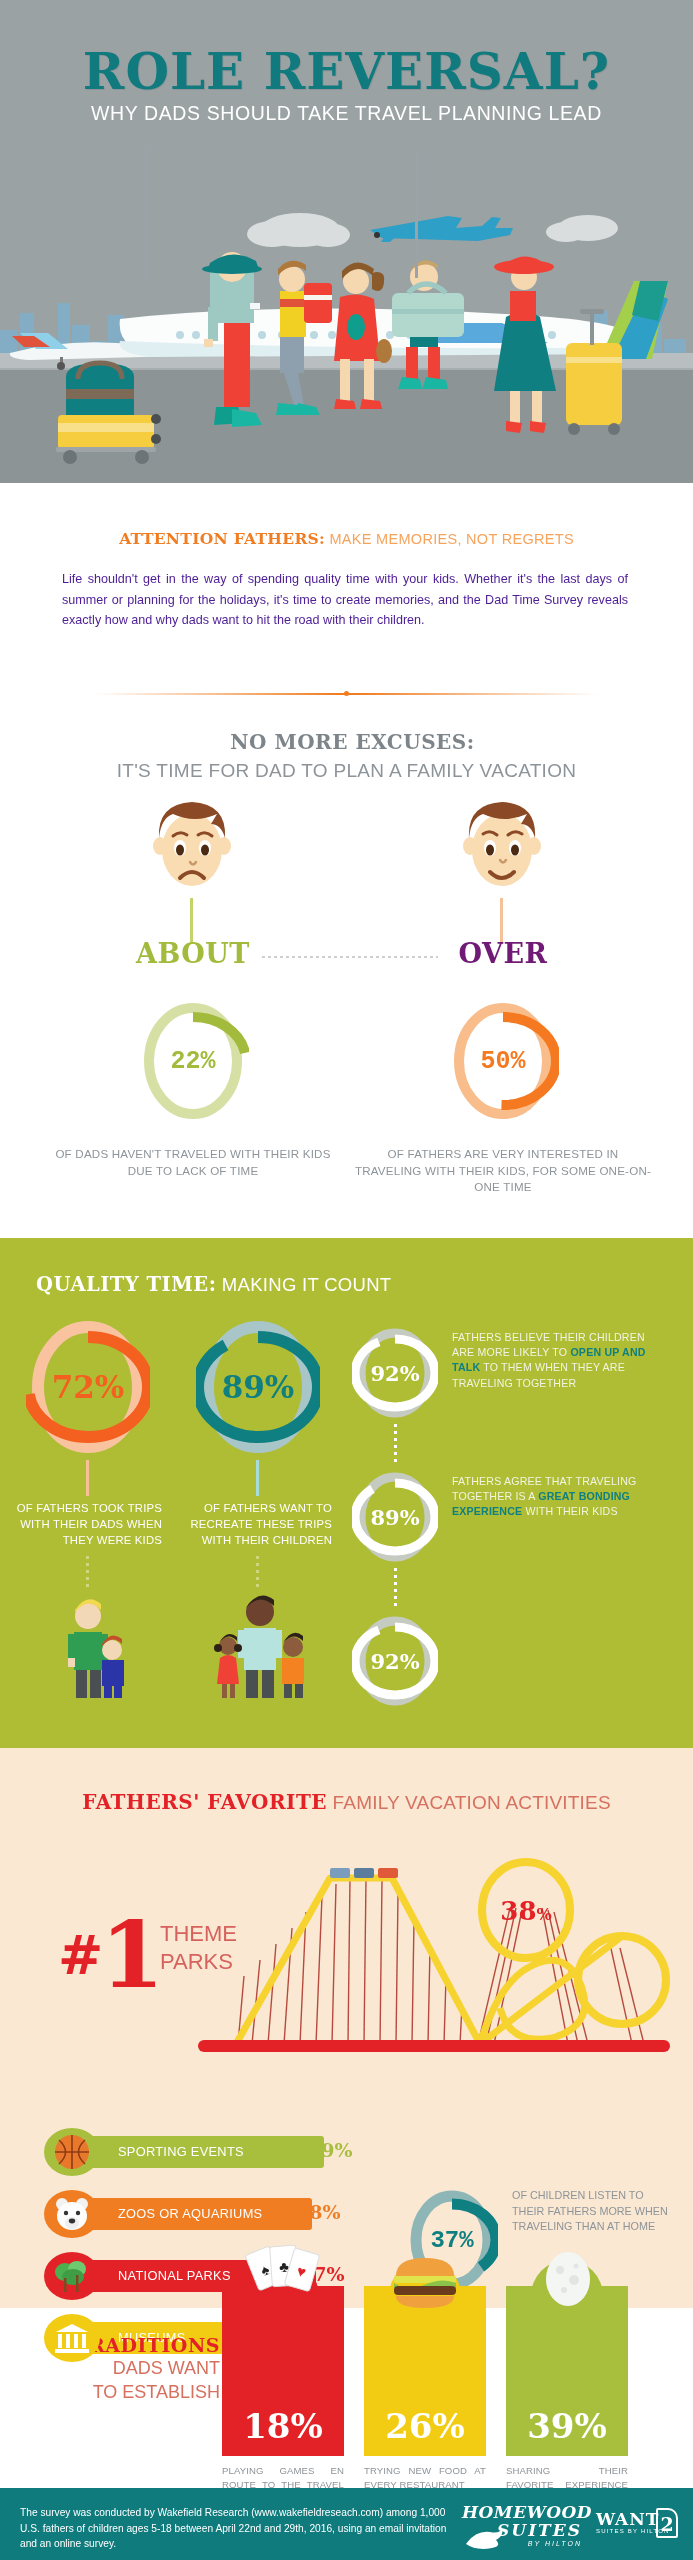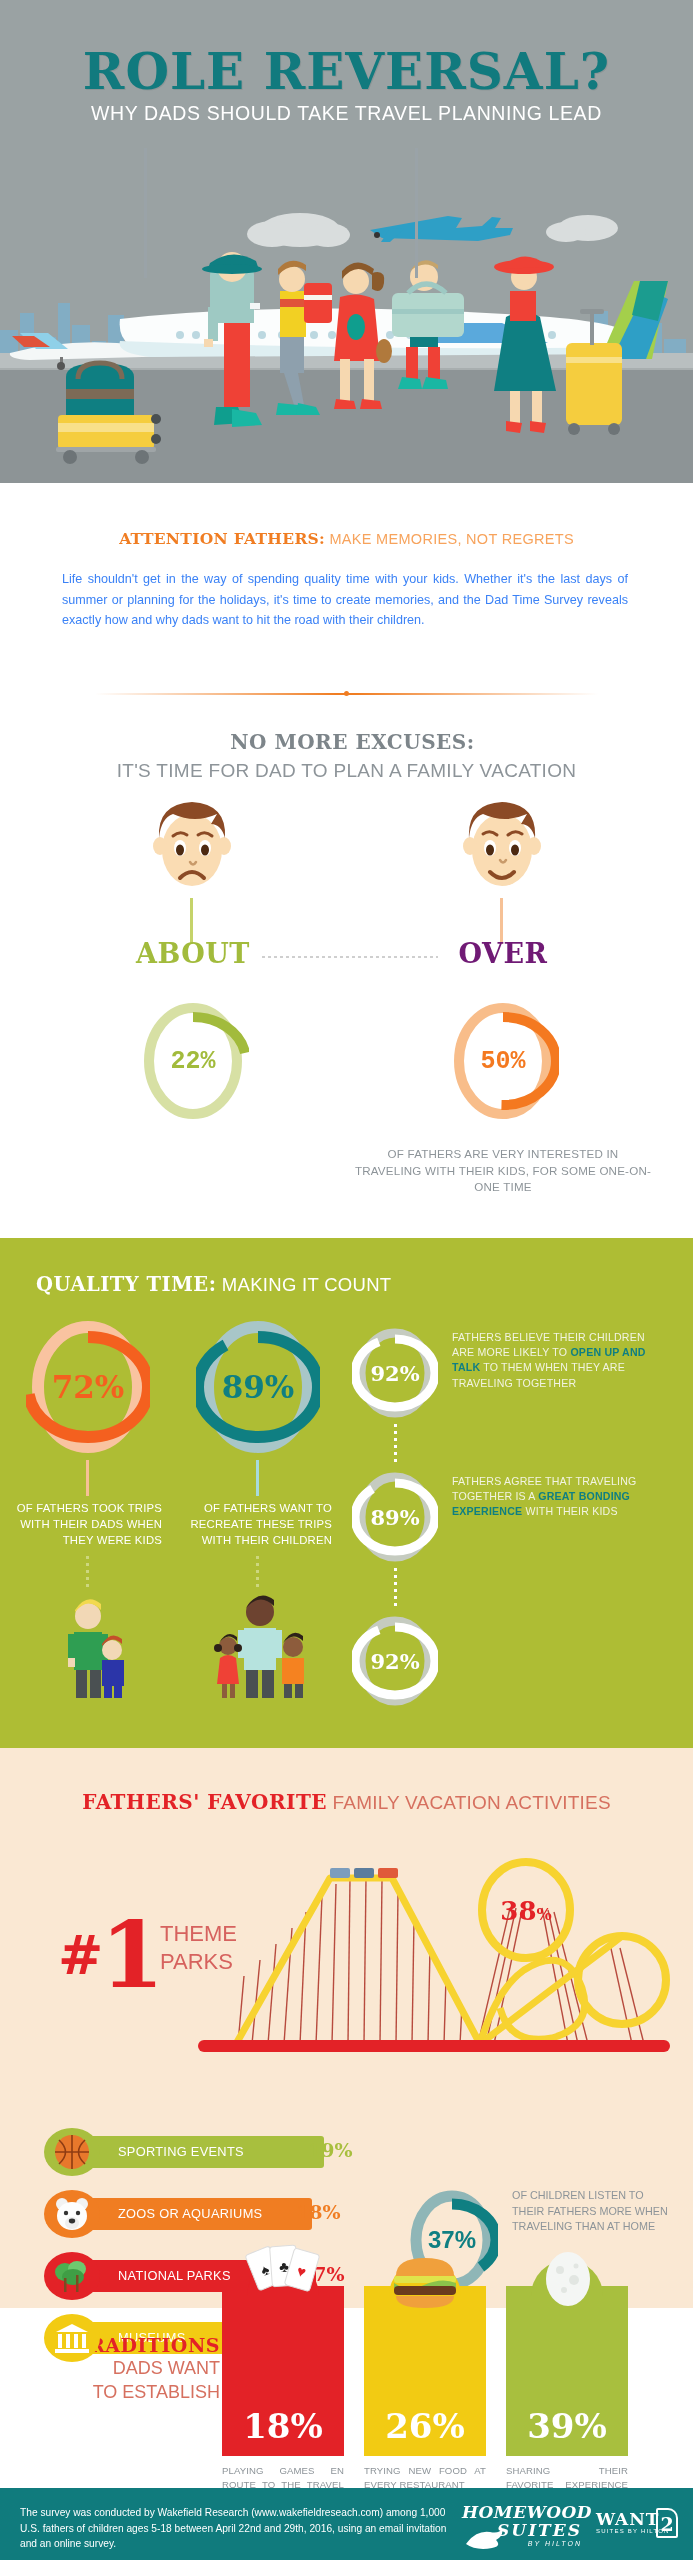--- a/index.html
+++ b/index.html
@@ -28,21 +28,21 @@
   .tarmac { position:absolute; left:0; bottom:100px; width:693px; height:30px; background:#b9bfc0; }
   .jetline { position:absolute; width:3px; background:#9aa3a8; }
 
   
   .sec-attention { position:absolute; left:0; top:483px; width:693px; height:200px; background:#fff; }
   .att-head { position:absolute; left:0; top:46px; width:693px; text-align:center; font-size:14.5px; letter-spacing:.2px; }
   .att-head b { font-family:"DejaVu Serif", serif; color:#f07d22; font-size:15.5px; letter-spacing:.3px; }
   .att-head span { color:#f7a35c; font-weight:400; letter-spacing:.3px; }
   .att-body {
     position:absolute; left:62px; top:86px; width:566px;
-    font-size:12.6px; line-height:20.5px; color:#3b82f6; text-align:justify;
+    font-size:12.6px; line-height:20.5px; color:#4c1d95; text-align:justify;
   }
 
   
   .divider { position:absolute; left:95px; top:690px; width:503px; height:8px; }
   .divider .bar { position:absolute; top:3px; left:0; width:503px; height:2px;
       background:linear-gradient(to right, rgba(240,125,34,0) 0%, #f07d22 48%, #f07d22 52%, rgba(240,125,34,0) 100%); }
   .divider .dot { position:absolute; top:1px; left:249px; width:5px; height:5px; background:#f07d22; border-radius:50%; }
 
   
   .sec-excuses { position:absolute; left:0; top:712px; width:693px; height:526px; background:#fff; }
@@ -103,21 +103,21 @@
 
   .bars { position:absolute; left:44px; top:380px; width:400px; }
   .barrow { position:relative; height:48px; margin-bottom:14px; }
   .barcap { position:absolute; left:0; top:0; width:56px; height:48px; border-radius:50%; z-index:2; }
   .barbody { position:absolute; left:28px; top:8px; height:32px; border-radius:0 3px 3px 0; }
   .barlabel { position:absolute; left:74px; top:16px; font-size:12.8px; color:#fff; letter-spacing:.3px; }
   .barpct { position:absolute; top:11px; font-family:"DejaVu Serif", serif; font-weight:bold; font-size:19px; }
 
   .listen { position:absolute; left:406px; top:438px; width:92px; height:108px; }
   .listen .val { position:absolute; inset:0; display:flex; align-items:center; justify-content:center;
-     font-family:Liberation Sans, sans-serif; font-weight:bold; font-size:24px; color:#0f7f82; }
+     font-family:Liberation Mono, monospace; font-weight:bold; font-size:24px; color:#0f7f82; }
   .listen-text { position:absolute; left:512px; top:440px; width:160px; font-size:10.8px; line-height:15.5px; color:#8d9499; }
 
   .trad-title { position:absolute; left:40px; top:586px; width:180px; text-align:right; }
   .trad-title b { font-family:"DejaVu Serif", serif; font-weight:bold; font-size:19px; color:#e32227; letter-spacing:.5px; display:block;}
   .trad-title span { font-size:18px; color:#d6705f; font-weight:300; line-height:24px; display:block; }
 
   .tcol { position:absolute; width:122px; }
   .tcard { position:relative; width:122px; height:170px; }
   .tcard .tag { position:absolute; left:25px; top:-26px; width:72px; height:46px; border-radius:36px 36px 0 0; }
   .tcard .pct { position:absolute; left:0; bottom:10px; width:122px; text-align:center;
@@ -396,20 +396,21 @@
       </div>
       <div class="donut" style="position:absolute;left:447px;top:0;">
         <svg viewBox="0 0 112 130" style="position:absolute;inset:0">
           <ellipse cx="56" cy="65" rx="44" ry="53" fill="none" stroke="#f8bd8a" stroke-width="10"></ellipse>
           <ellipse cx="56" cy="65" rx="44" ry="53" fill="none" stroke="#f47920" stroke-width="10" stroke-dasharray="154 308" stroke-dashoffset="0" transform="rotate(-90 56 65)"></ellipse>
         </svg>
         <div class="val" style="color:#f47920">50%</div>
       </div>
     </div>
 
+    <div class="cap" style="left:43px;top:434px;">OF DADS HAVEN'T TRAVELED WITH THEIR KIDS DUE TO LACK OF TIME</div>
     <div class="cap" style="left:353px;top:434px;">OF FATHERS ARE VERY INTERESTED IN TRAVELING WITH THEIR KIDS, FOR SOME ONE-ON-ONE TIME</div>
   </div>
 
   <div class="sec-quality">
     <div class="qt-head">
       <b>QUALITY TIME:</b><span> MAKING IT COUNT</span>
     </div>
 
     <div class="bigdonut" style="left:26px;top:76px;">
       <svg viewBox="0 0 124 146" style="position:absolute;inset:0">

